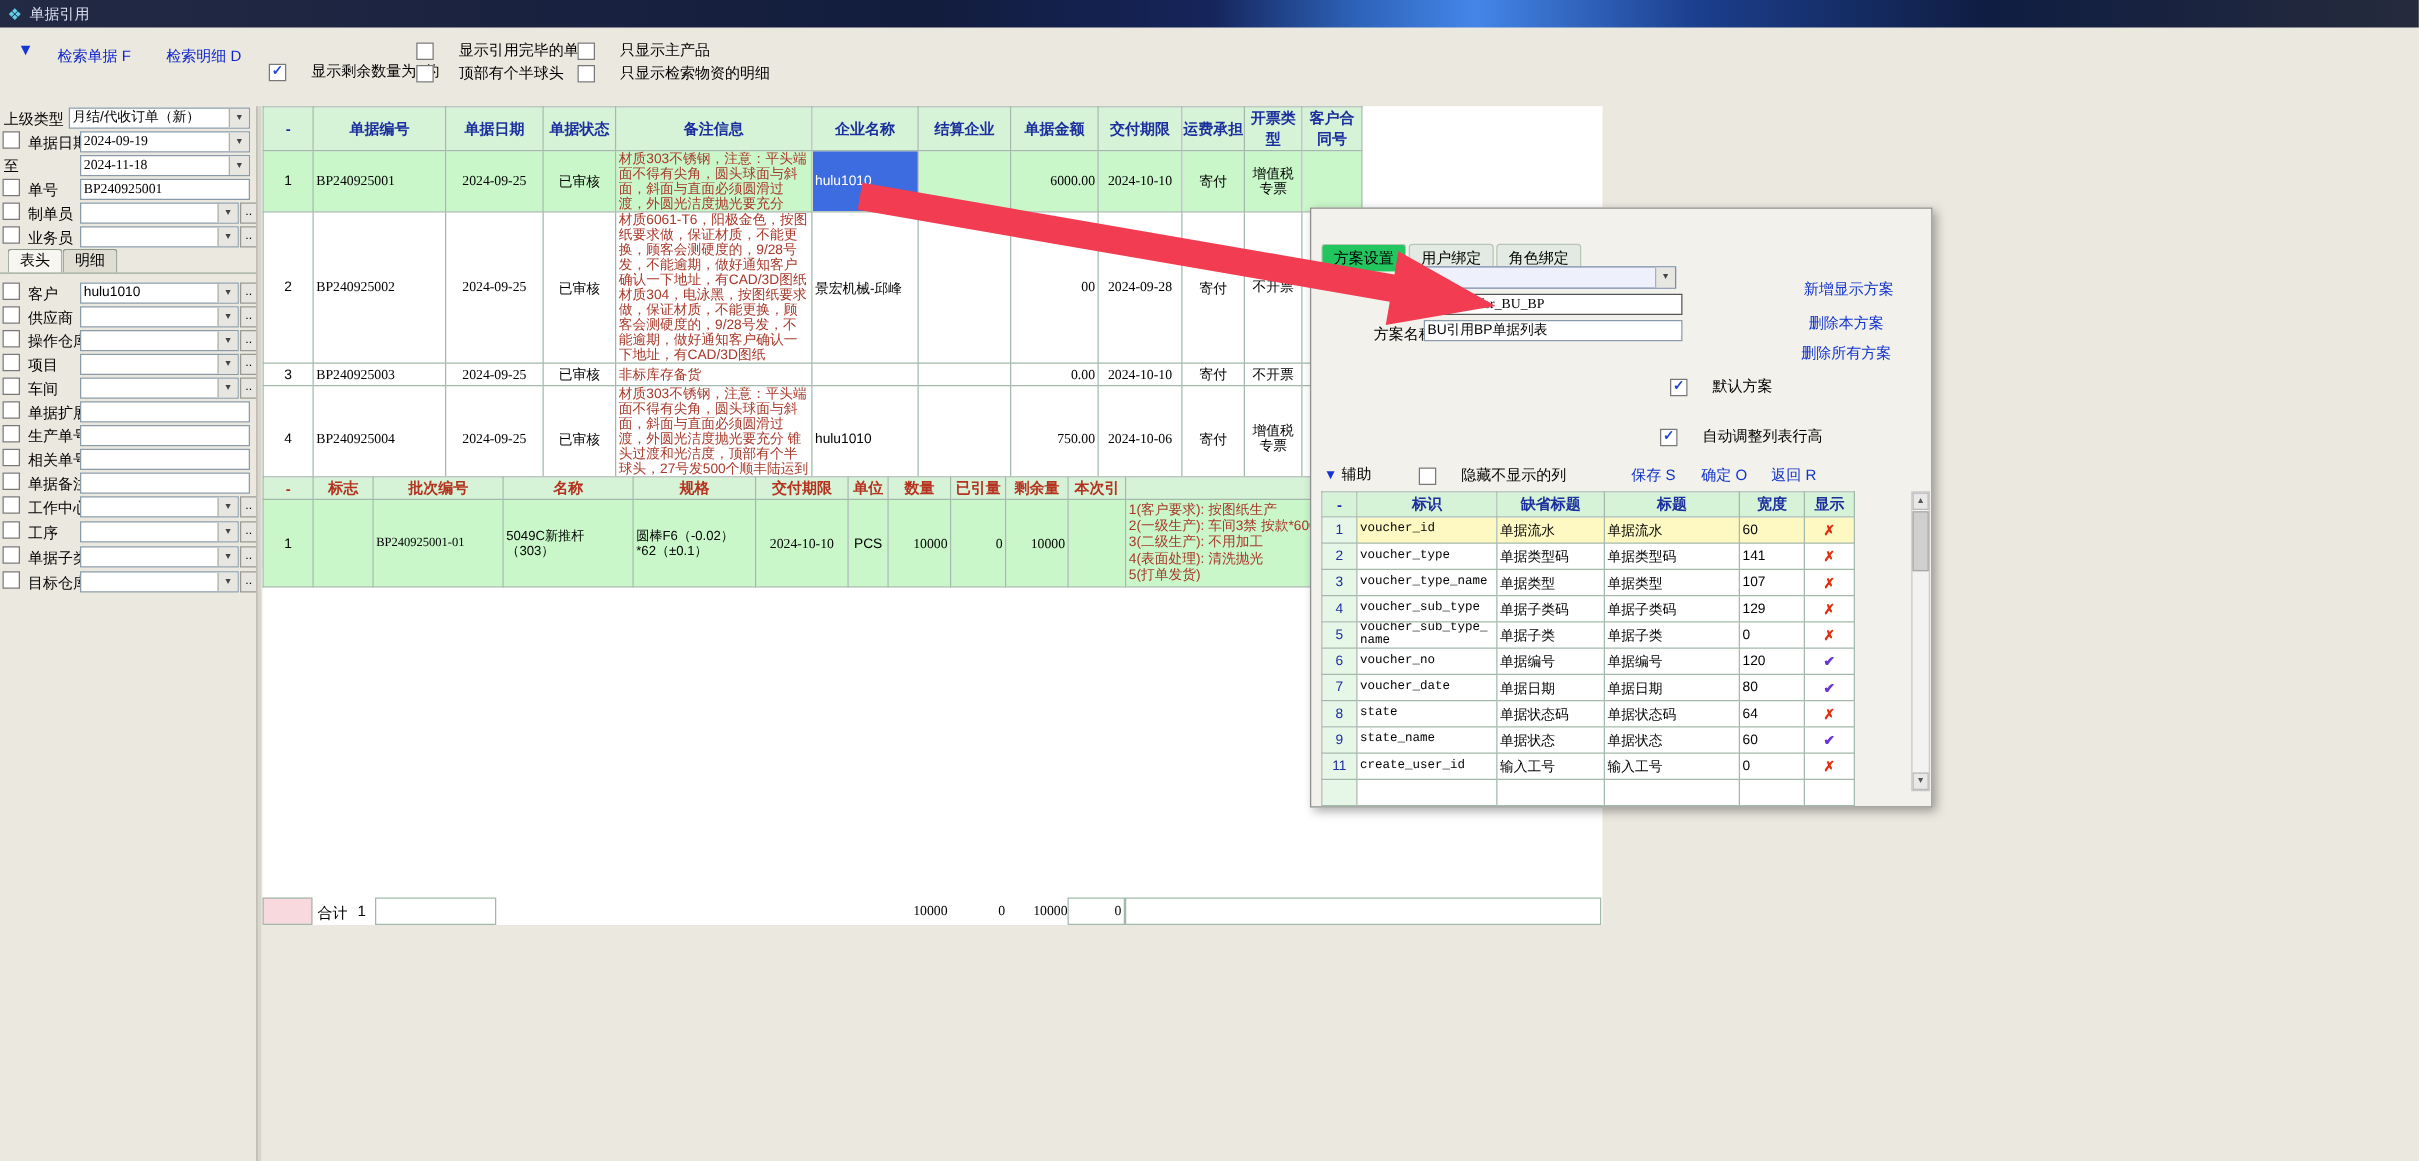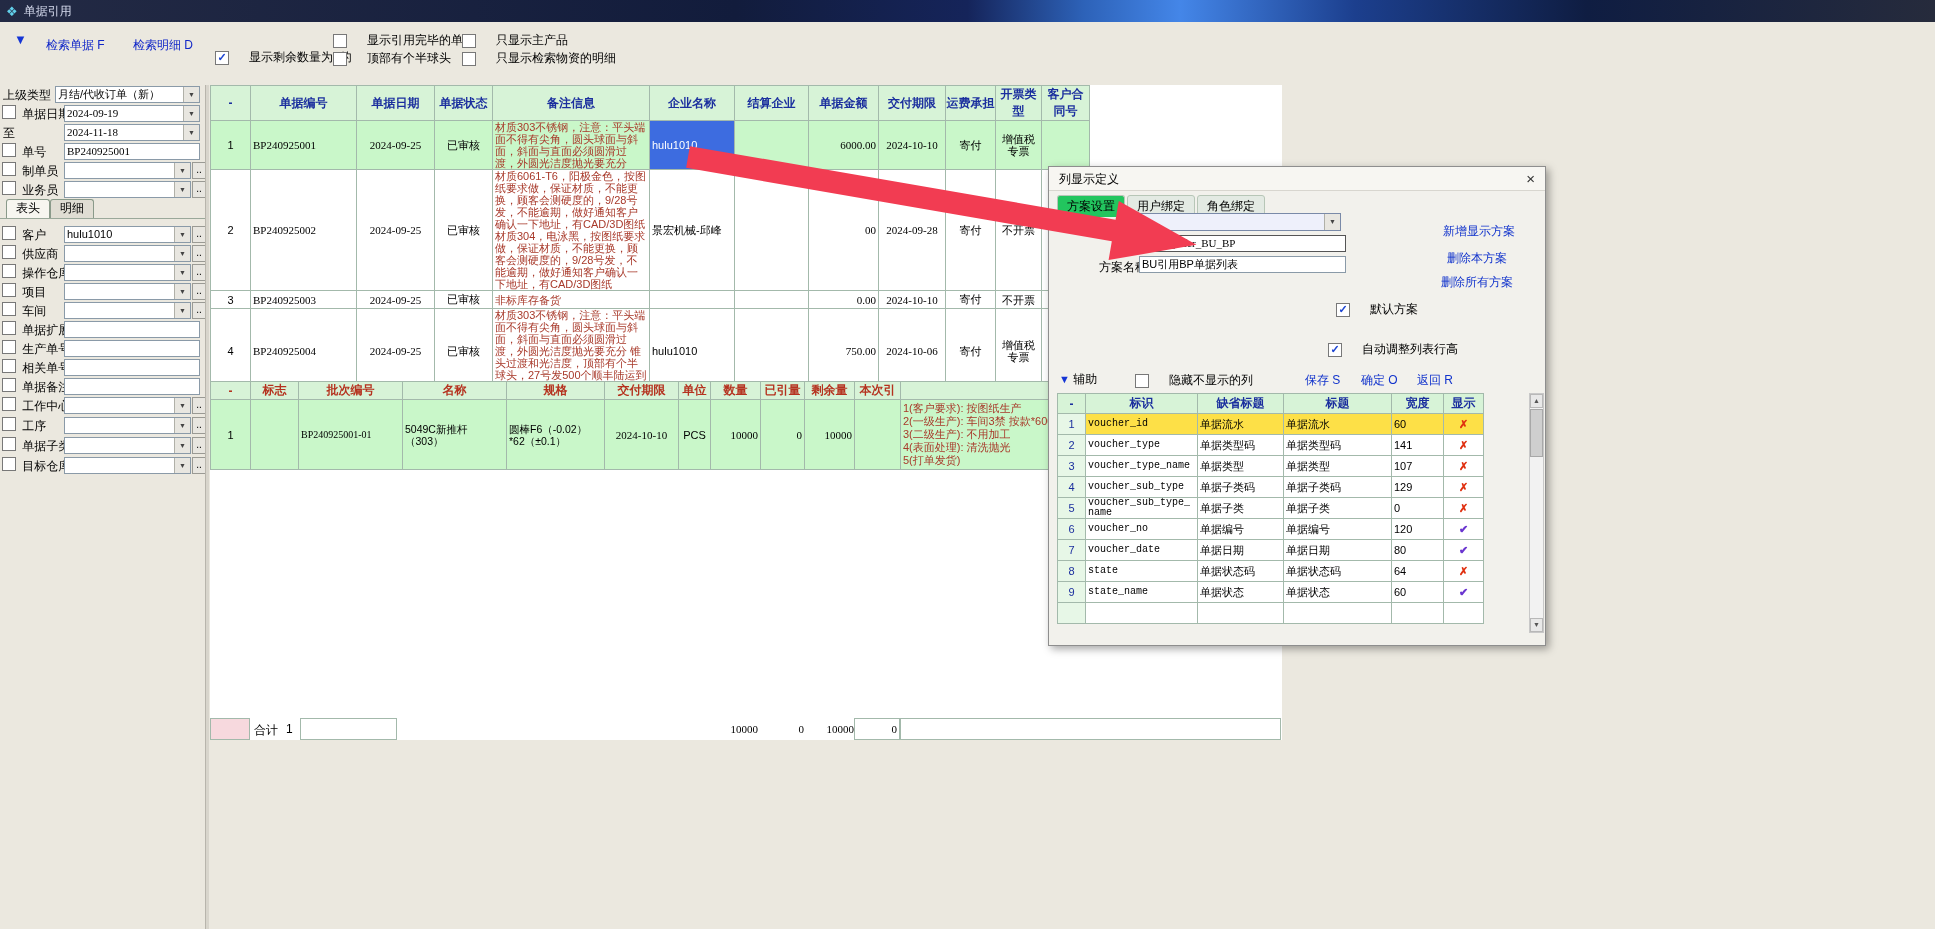--- a/index.html
+++ b/index.html
@@ -59,21 +59,21 @@
   .dtab.active{background:#22c55e;border-color:#b7c6b7 #b7c6b7 #f2f1ec #b7c6b7}
   .dlab{font-size:12px}
   .combo{position:absolute;height:18px;box-sizing:border-box;background:#eef0fb;border:1px solid #7a8aa8}
   .dinput{position:absolute;height:17px;box-sizing:border-box;background:#fff;border:1px solid #555;
           font-size:11px;line-height:15px;padding:0 2px;white-space:nowrap;overflow:hidden}
   .dlink{color:#1133cc;font-size:12px;white-space:nowrap;cursor:pointer}
   .aicon{color:#1535d5;font-weight:bold;font-size:11px}
   .dg td{height:20px}
   .dg .numc{background:#e7f7e7;color:#1b2f9e;text-align:center}
   .dg .idc{font-family:"Liberation Mono","DejaVu Sans Mono",monospace;font-size:10px;line-height:10px;word-break:break-all}
-  tr.sel1 td{background:#fde047}
+  tr.sel1 td{background:#fef9c3}
   .mkx{color:#e03010;font-weight:bold;text-align:center;font-size:12px}
   .mko{color:#6a35d0;text-align:center;font-size:13px;font-weight:bold}
   .sb{background:#f2f2f2;border:1px solid #c8c8c8;box-sizing:border-box}
   .sbtn{position:absolute;left:0;width:13px;height:14px;background:#e8e8e8;border:1px solid #b8b8b8;
         box-sizing:border-box;font-size:7px;text-align:center;line-height:12px;color:#555}
   .sthumb{position:absolute;left:0;width:13px;background:#cfcfcf;border:1px solid #a8a8a8;box-sizing:border-box}
 </style>
 </head>
 <body>
 
@@ -450,24 +450,20 @@
     <div class="tbox" style="left:90px;width:97px"></div>
     <span class="tval m" style="left:500px;width:48px">10000</span>
     <span class="tval m" style="left:552px;width:42px">0</span>
     <span class="tval m" style="left:596px;width:48px">10000</span>
     <div class="tbox m" style="left:644px;width:46px;text-align:right;line-height:20px;font-size:11px;padding-right:2px">0</div>
     <div class="tbox" style="left:690px;width:381px"></div>
   </div>
 </div>
 
 <div class="dlg">
-  <div class="dtitle">
-    <span>列显示定义</span>
-    <span class="dclose">×</span>
-  </div>
   <div class="dtabs">
     <span class="dtab active">方案设置</span><span class="dtab">用户绑定</span><span class="dtab">角色绑定</span>
   </div>
 
   <span class="f dlab" style="left:12px;top:50px">选择方案</span>
   <div class="combo" style="left:90px;top:46px;width:202px">
     <span></span>
     <span class="dd" style="height:16px;line-height:16px">▼</span>
   </div>
   <div class="dinput m" style="left:90px;top:68px;width:207px">vr_res_refer_BU_BP</div>
@@ -582,20 +578,28 @@
       <td class="mkx">✗</td>
     </tr>
     <tr>
       <td class="numc">9</td>
       <td class="idc">state_name</td>
       <td>单据状态</td>
       <td>单据状态</td>
       <td>60</td>
       <td class="mko">✔</td>
     </tr>
+    <tr>
+      <td class="numc">11</td>
+      <td class="idc">create_user_id</td>
+      <td>输入工号</td>
+      <td>输入工号</td>
+      <td>0</td>
+      <td class="mkx">✗</td>
+    </tr>
     <tr style="height:12px">
       <td class="numc"></td>
       <td></td>
       <td></td>
       <td></td>
       <td></td>
       <td></td>
     </tr>
   </tbody>
     </table>

